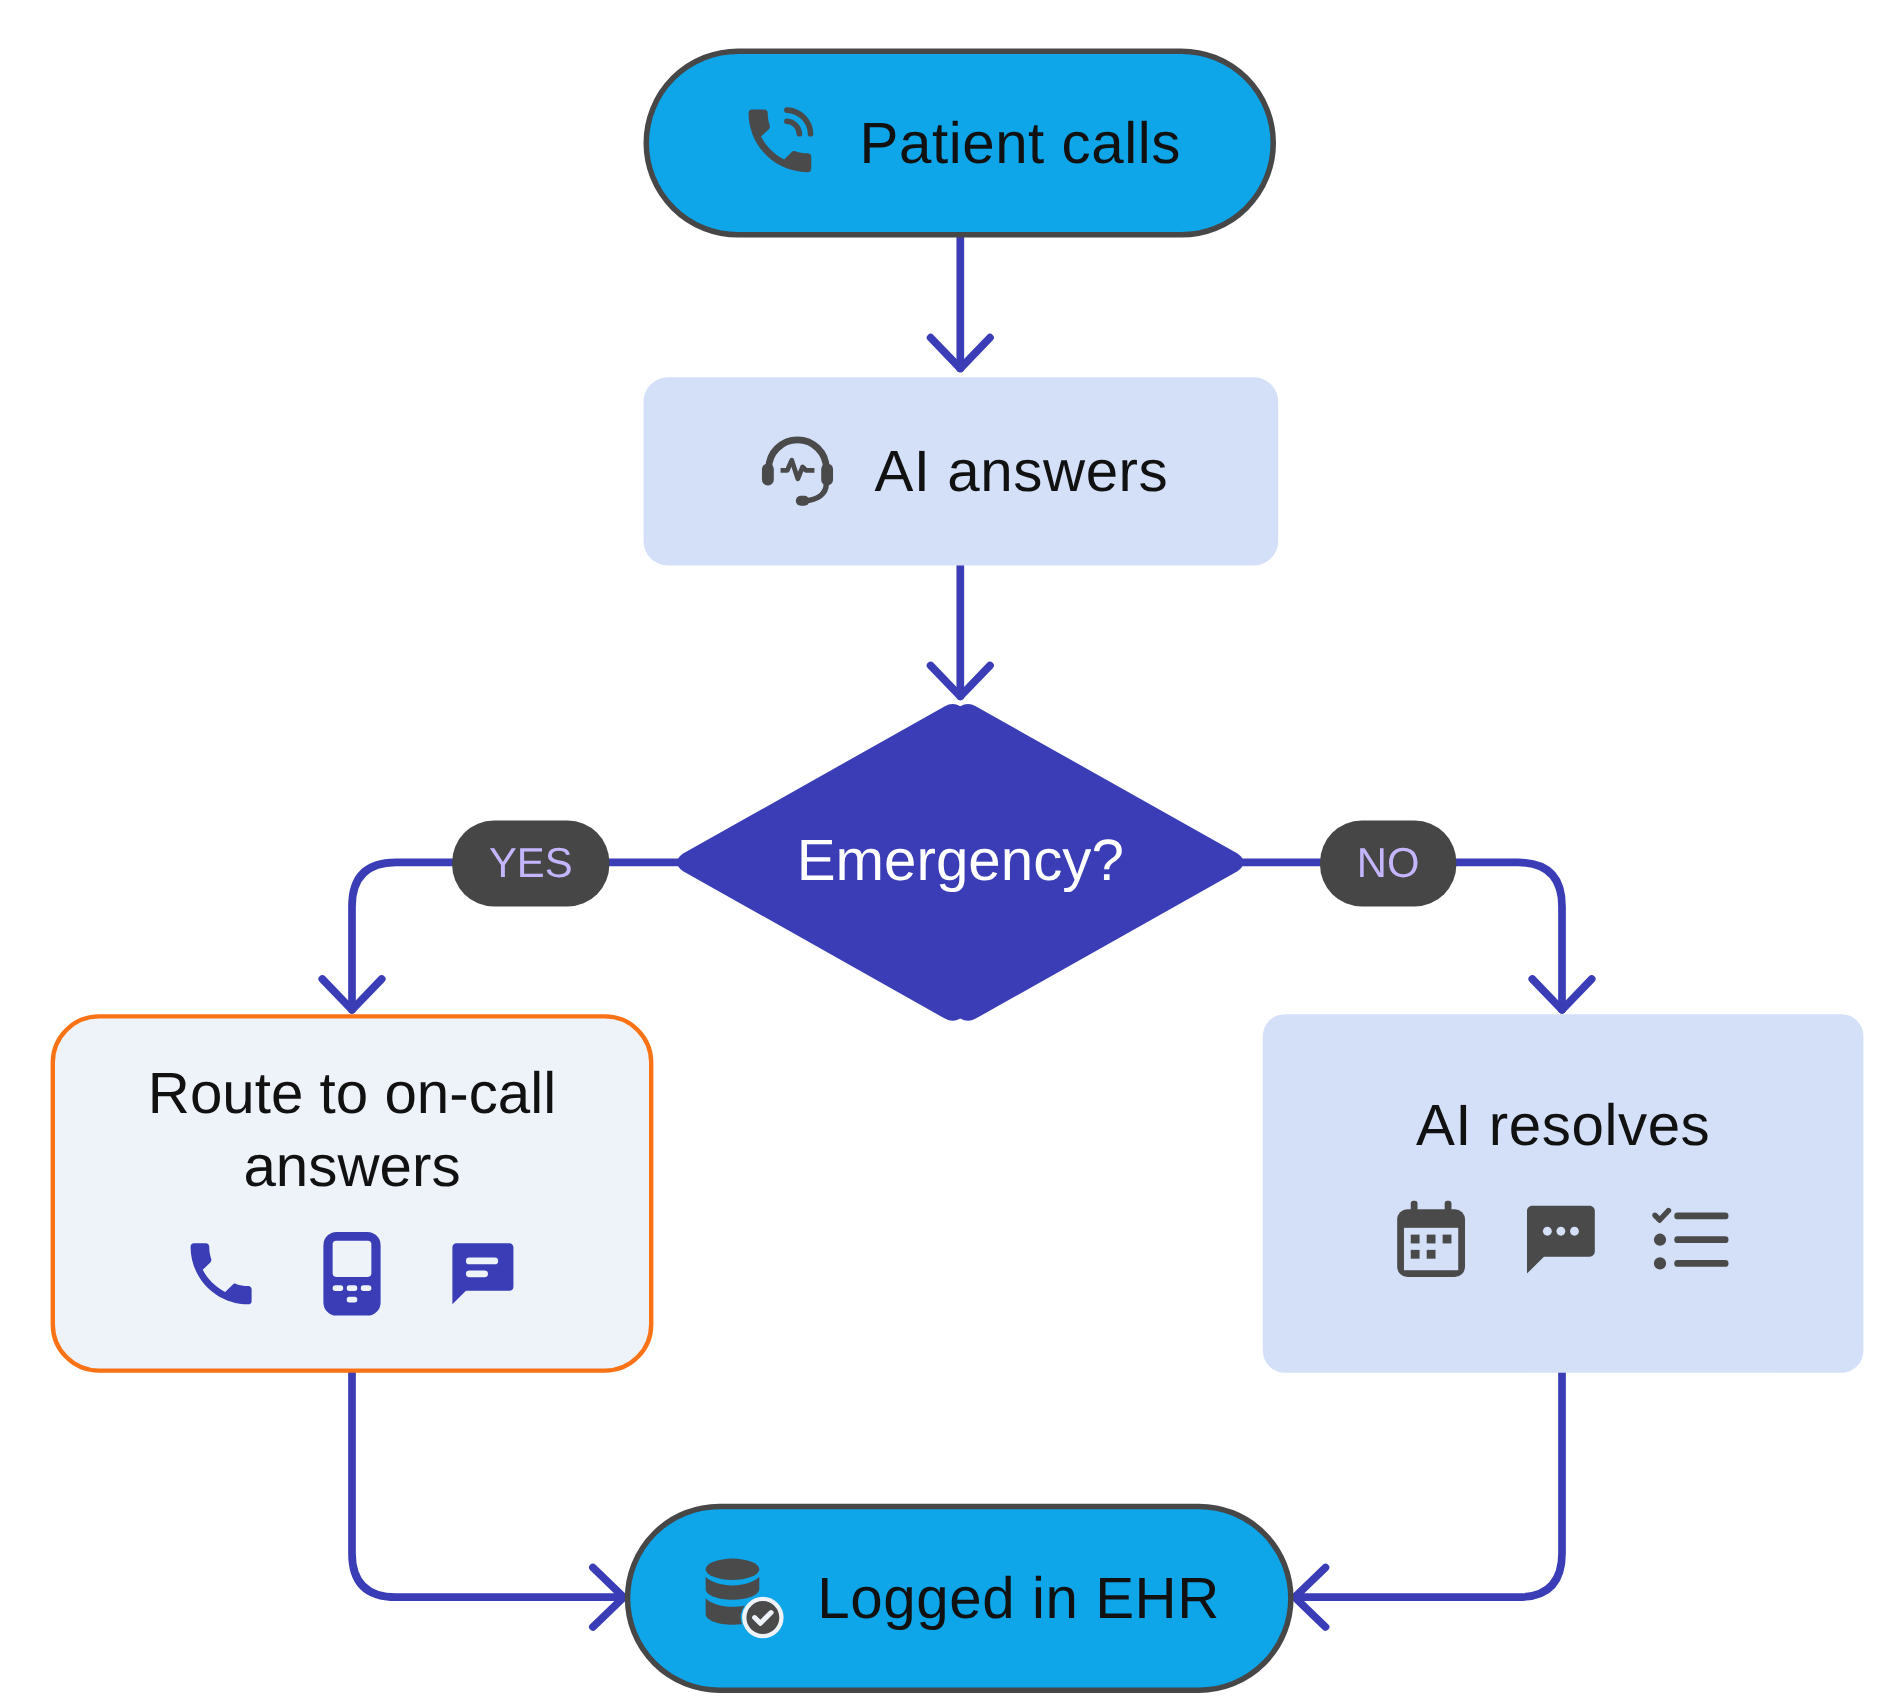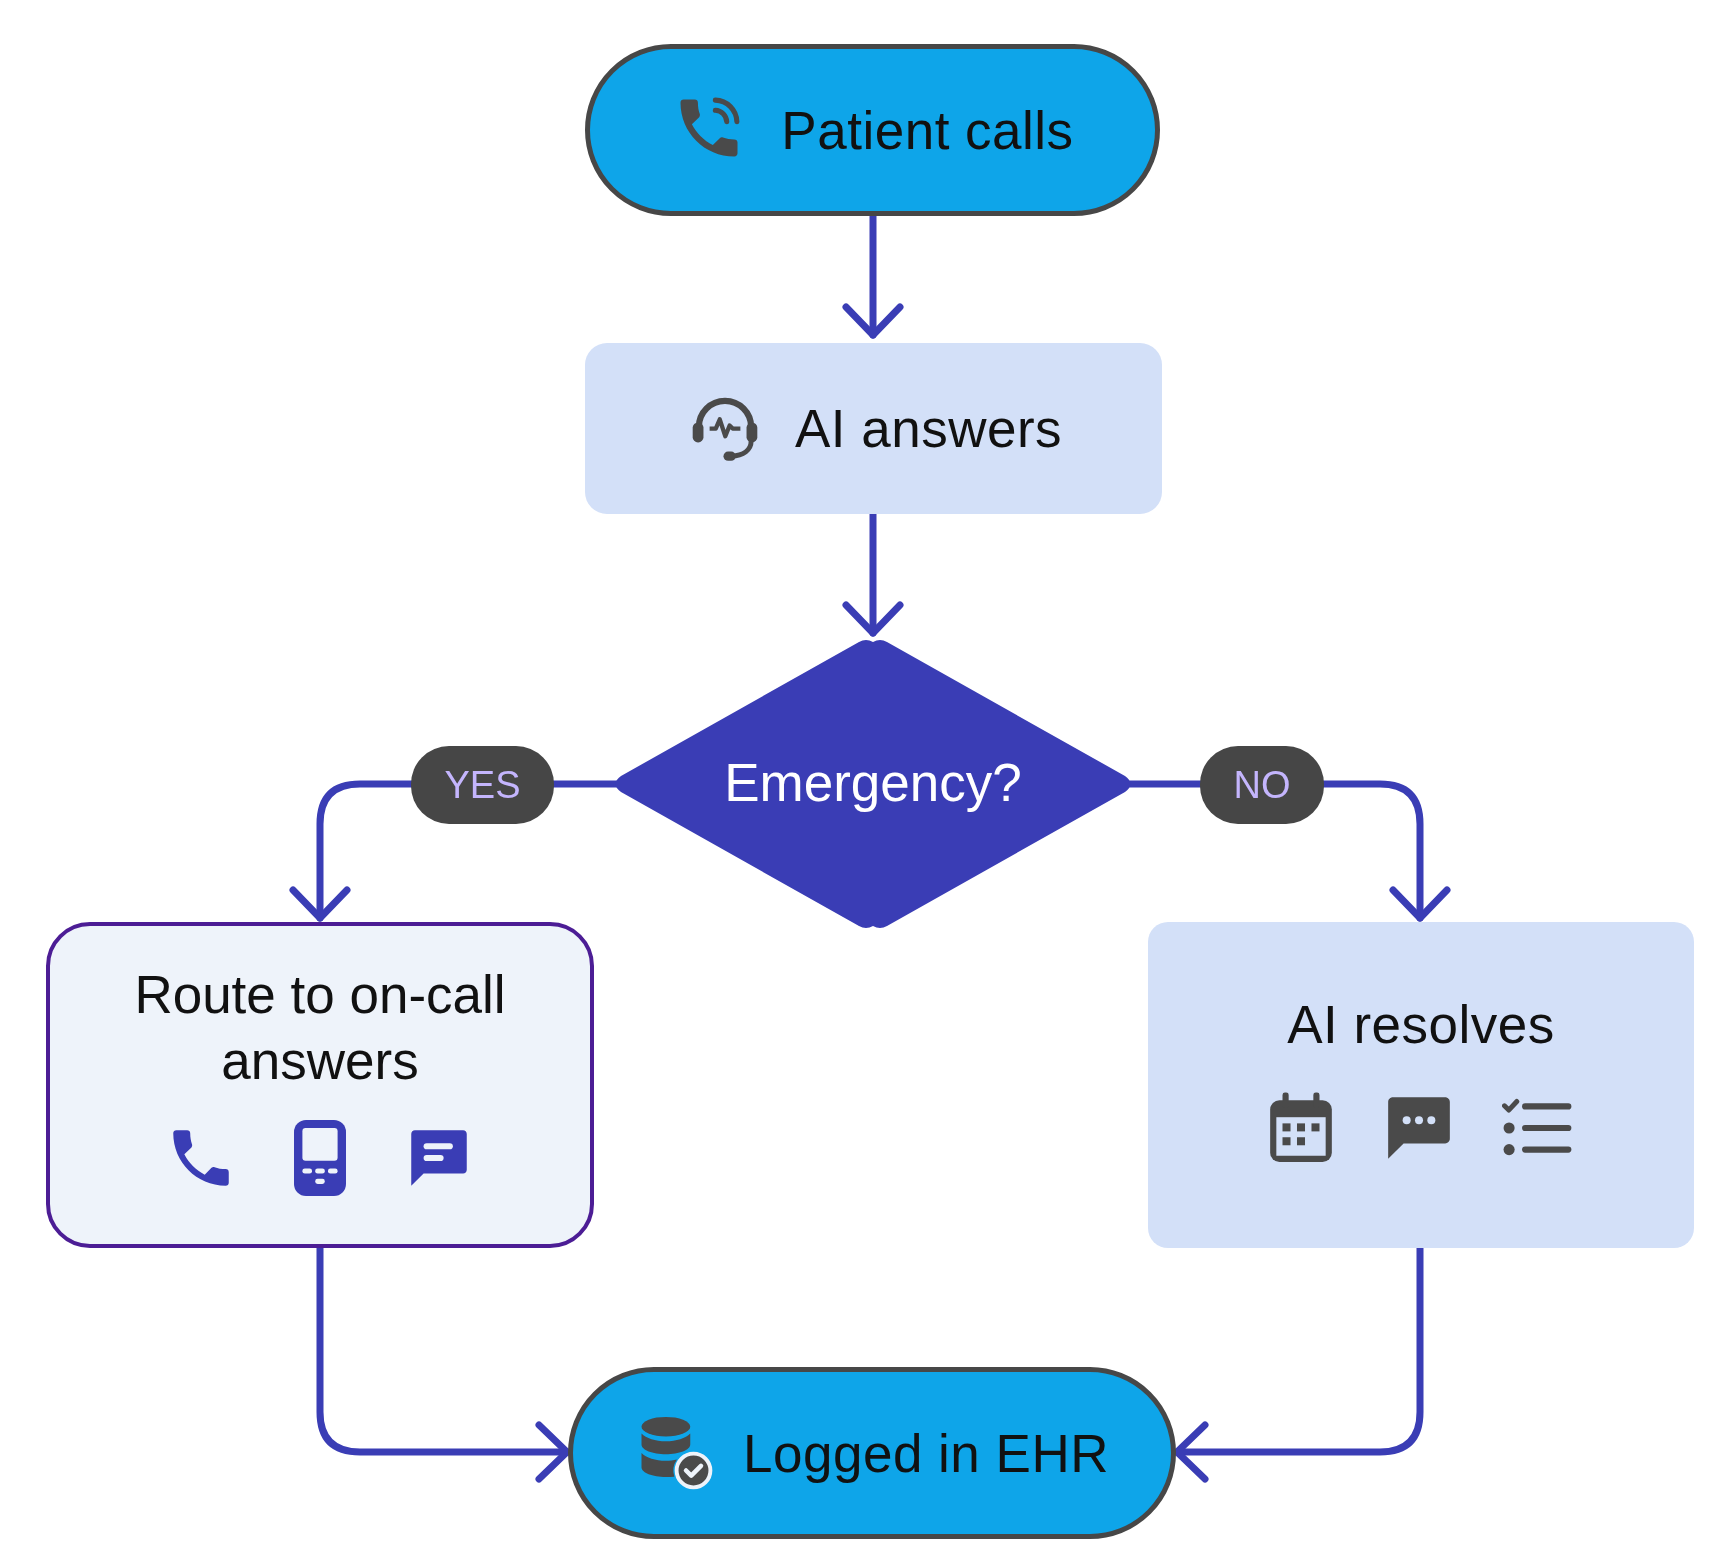--- a/index.html
+++ b/index.html
@@ -2,21 +2,21 @@
 <html><head>
   <meta charset="utf-8">
   <style>
     html, body { margin: 0; padding: 0; background: #ffffff; }
     body { width: 1729px; height: 1548px; position: relative; overflow: hidden;
       font-family: "Liberation Sans", "DejaVu Sans", sans-serif; }
     #diagram { position: absolute; left: 0; top: 0; width: 1729px; height: 1548px; }
     .node { position: absolute; box-sizing: border-box; display: flex; align-items: center; justify-content: center; }
     .pill { background: #0ea5e9; border: 5px solid #474747; border-radius: 90px; }
     .box-blue { background: #d3e0f8; border-radius: 22px; }
-    .box-outline { background: #eef3fa; border: 4px solid #4c1d95; border-radius: 44px; flex-direction: column; }
+    .box-outline { background: #eef3fa; border: 4px solid #f97316; border-radius: 44px; flex-direction: column; }
     .box-soft { background: #d3e0f8; border-radius: 20px; flex-direction: column; }
     .label { color: #111111; font-size: 53px; letter-spacing: 0.5px; white-space: nowrap; }
     .label-multi { text-align: center; line-height: 66px; font-size: 53px; color: #111; }
     .badge { position: absolute; background: #464646; color: #c4b5fd; border-radius: 38px;
       font-size: 38px; display: flex; align-items: center; justify-content: center; box-sizing: border-box; }
     .icon-row { display: flex; align-items: center; justify-content: center; gap: 54px; margin-top: 24px; }
     .node-icon { display: inline-block; }
     .diamond-label { position: absolute; color: #ffffff; font-size: 53px; text-align: center; white-space: nowrap; }
   </style>
 </head>

